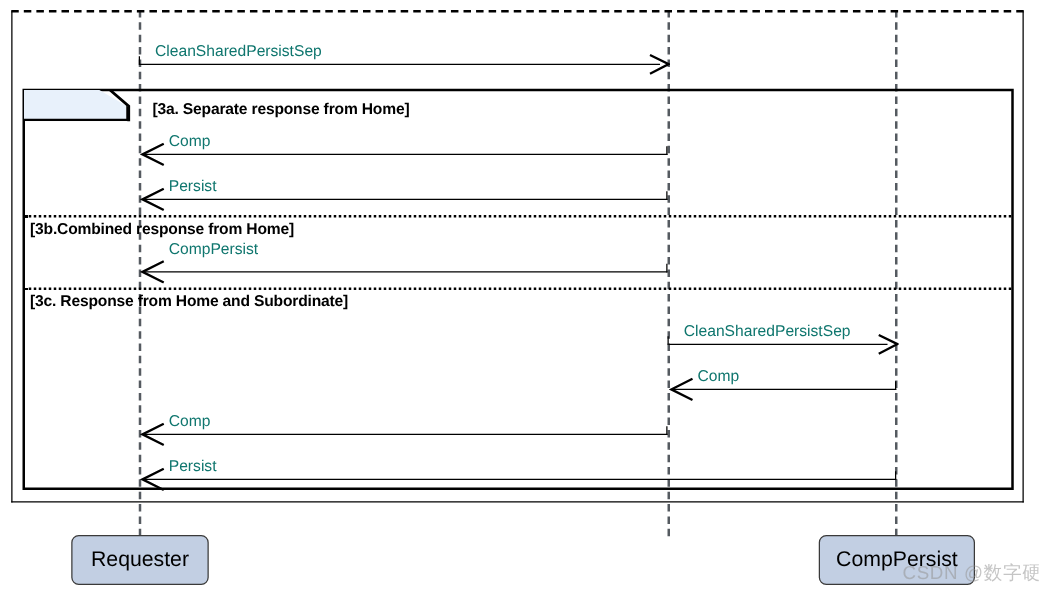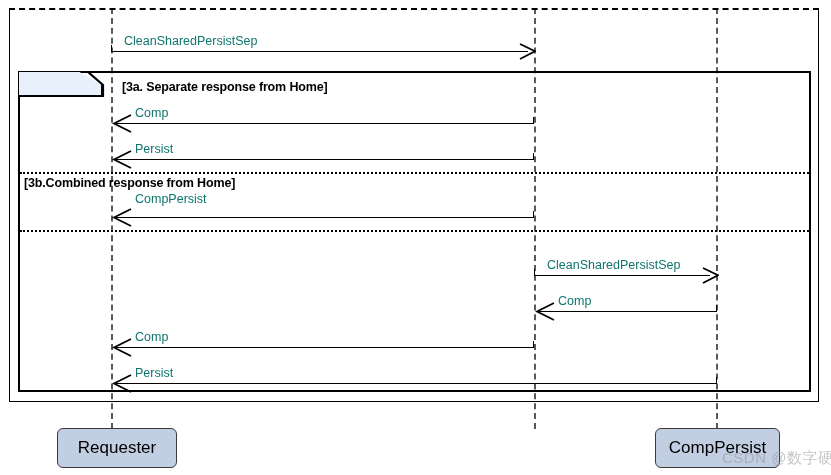--- a/index.html
+++ b/index.html
@@ -216,20 +216,21 @@
   <div class="msg-label" style="left:135px; top:192px;text-align:center;">CompPersist</div>
   <div class="msg-line" style="left:116px; top:217px; width:418px;"></div>
   <div class="arrow-head" style="left:112px; top:208px;">
     <svg width="20" height="19" viewBox="0 0 20 19">
         <path d="M19 1 L2 9.5 L19 18" fill="none" stroke="#000" stroke-width="1.8"></path>
       </svg>
   </div>
   <div style="position:absolute;left:533px;top:211px;width:0;height:7px;border-left:1.6px solid #000;"></div>
 
   <div class="alt-divider" style="top:230px;"></div>
+  <div class="guard" style="left:24px; top:234px;">[3c. Response from Home and Subordinate]</div>
 
   <div class="msg-label" style="left:547px; top:258px;">CleanSharedPersistSep</div>
   <div class="msg-line" style="left:535px; top:275px; width:175px;"></div>
   <div class="arrow-head" style="left:701px; top:267px;">
     <svg width="18" height="17" viewBox="0 0 18 17">
         <path d="M2 1 L17 8.3 L2 16" fill="none" stroke="#000" stroke-width="1.8"></path>
       </svg>
   </div>
   <div style="position:absolute;left:534px;top:269px;width:0;height:7px;border-left:1.6px solid #000;"></div>
 
@@ -253,18 +254,18 @@
 
   <div class="msg-label" style="left:135px; top:366px;">Persist</div>
   <div class="msg-line" style="left:116px; top:383px; width:601px;"></div>
   <div class="arrow-head" style="left:112px; top:374px;">
     <svg width="20" height="19" viewBox="0 0 20 19">
         <path d="M19 1 L2 9.5 L19 18" fill="none" stroke="#000" stroke-width="1.8"></path>
       </svg>
   </div>
   <div style="position:absolute;left:716px;top:377px;width:0;height:7px;border-left:1.6px solid #000;"></div>
 
-  <div class="actor-box" style="left:57px; top:428px; width:120px; height:40px;">Requester</div>
+  <div class="actor-box" style="left:57px; top:428px; width:110px; height:40px;">Requester</div>
   <div class="actor-box" style="left:655px; top:428px; width:125px; height:40px;">CompPersist</div>
 
   <div class="watermark">CSDN @数字硬鉴</div>
 
 </div>
 
 </body></html>

